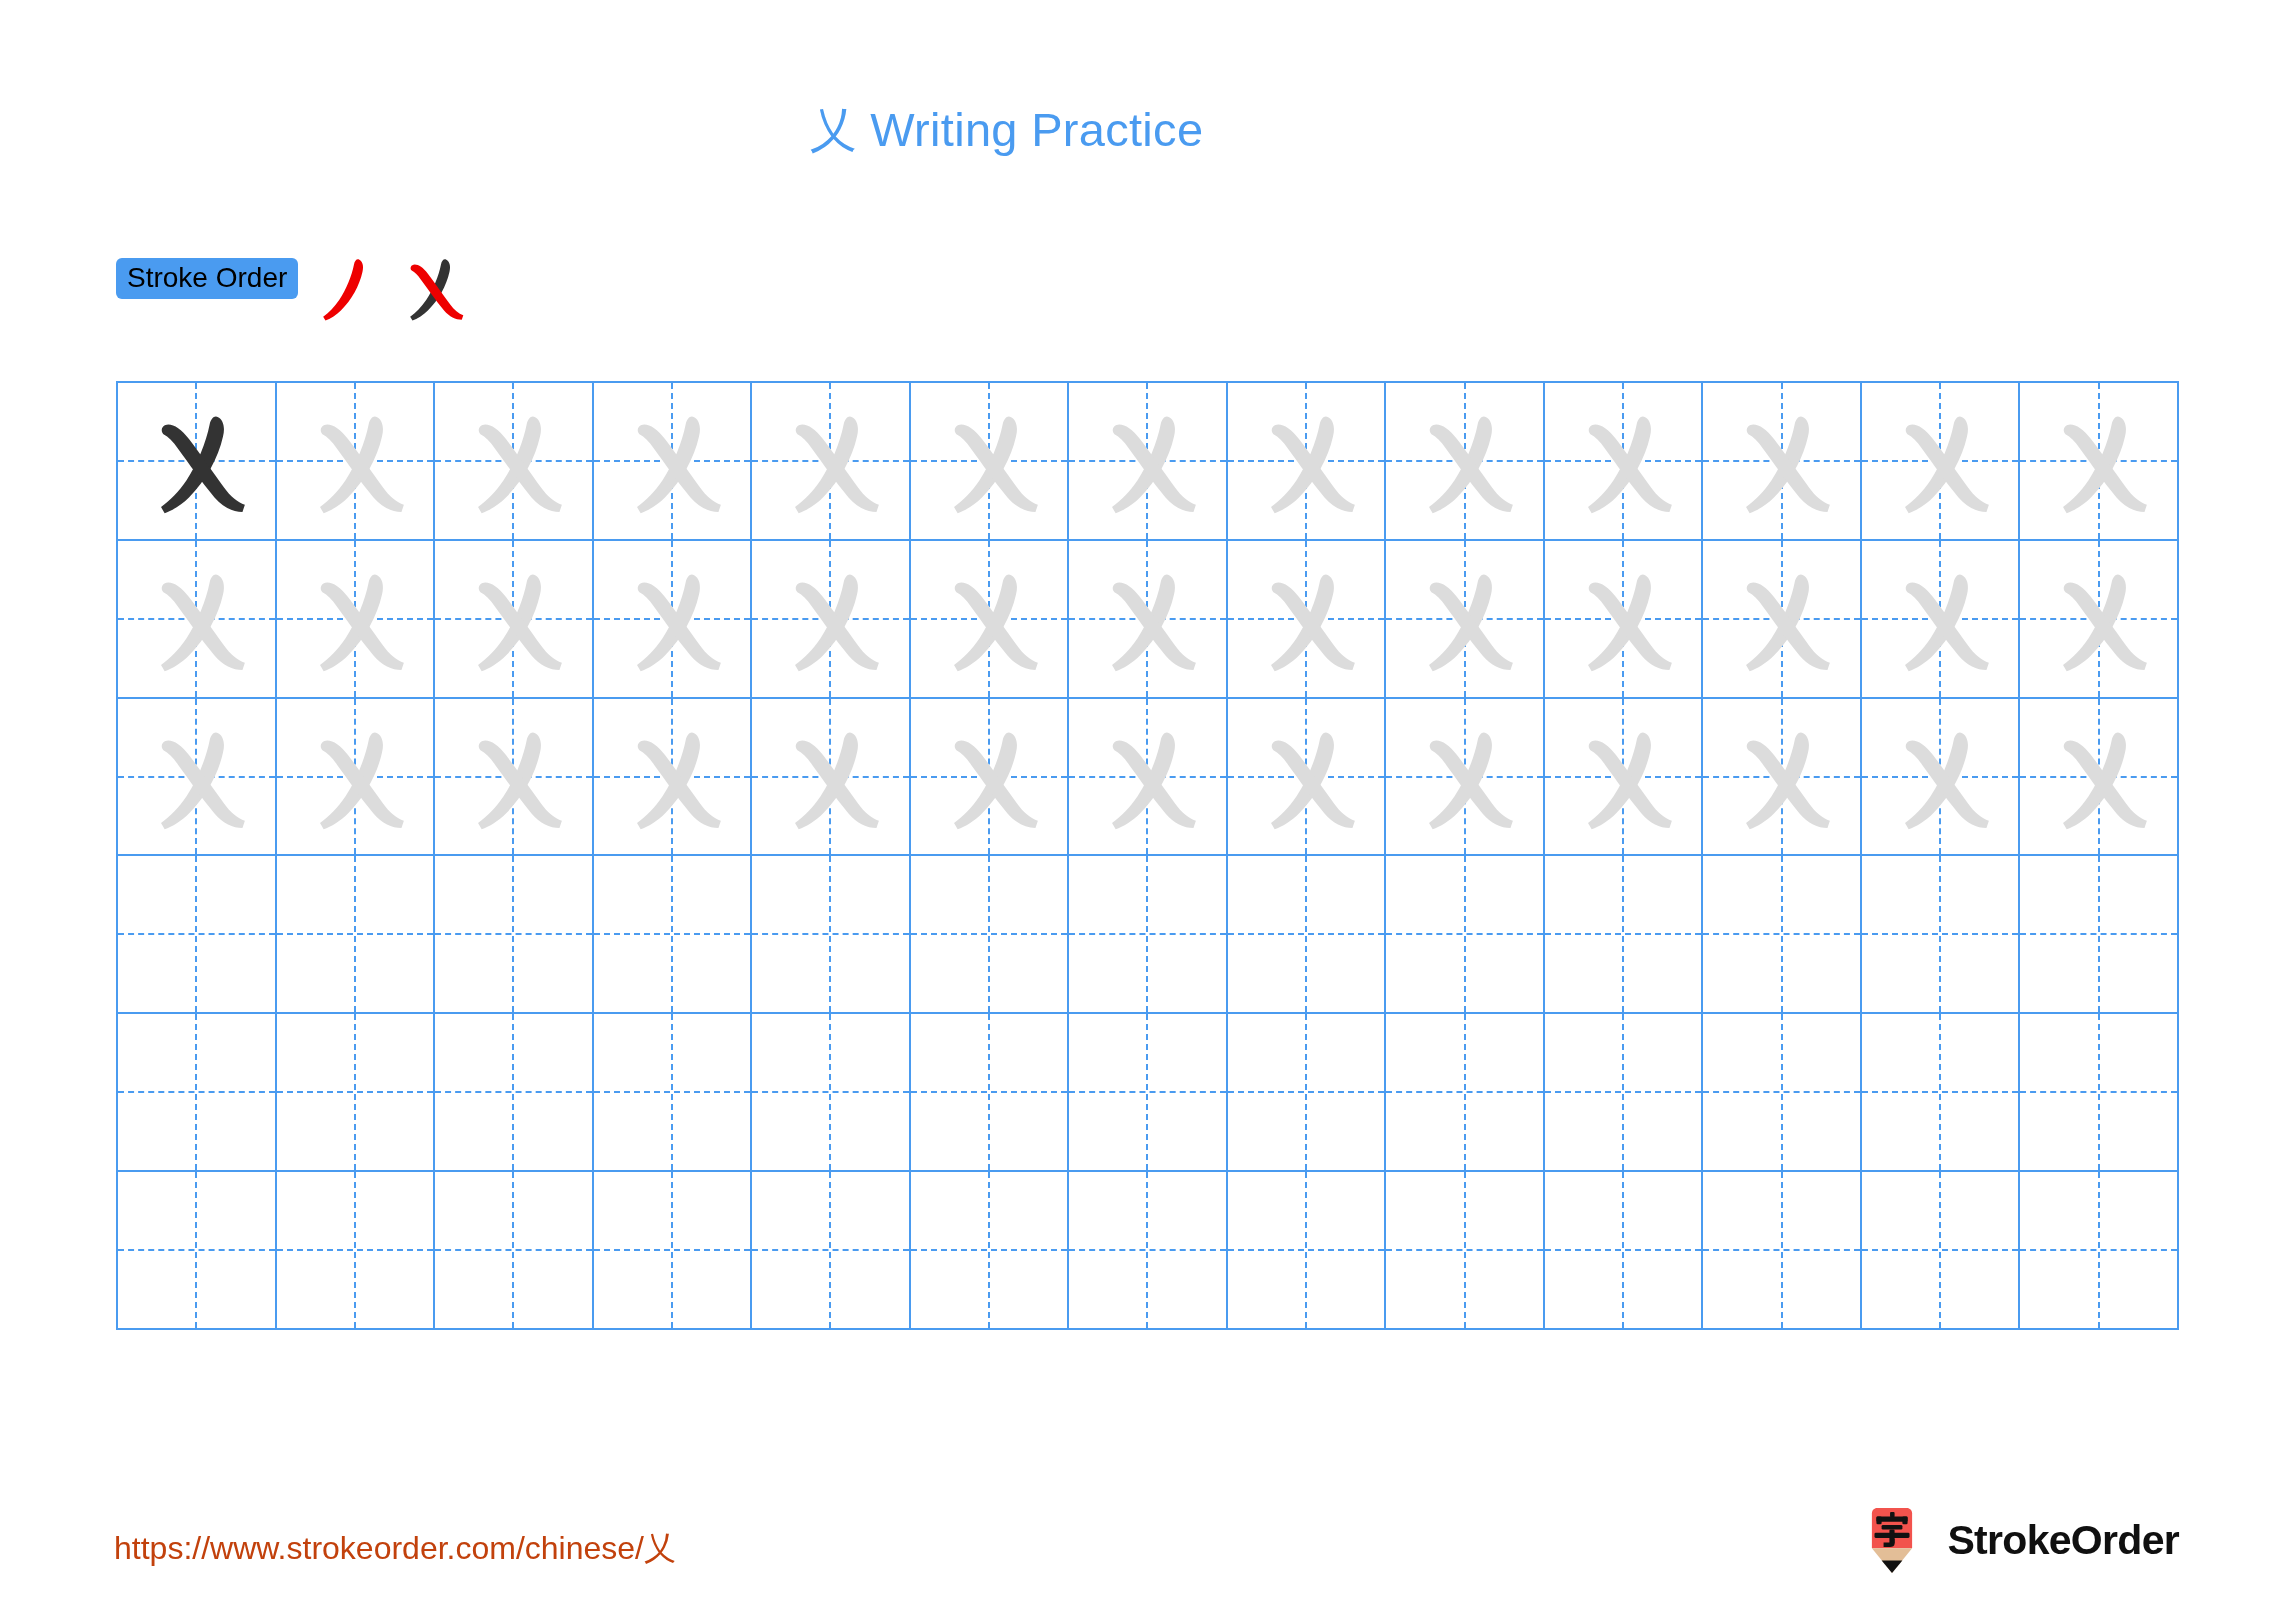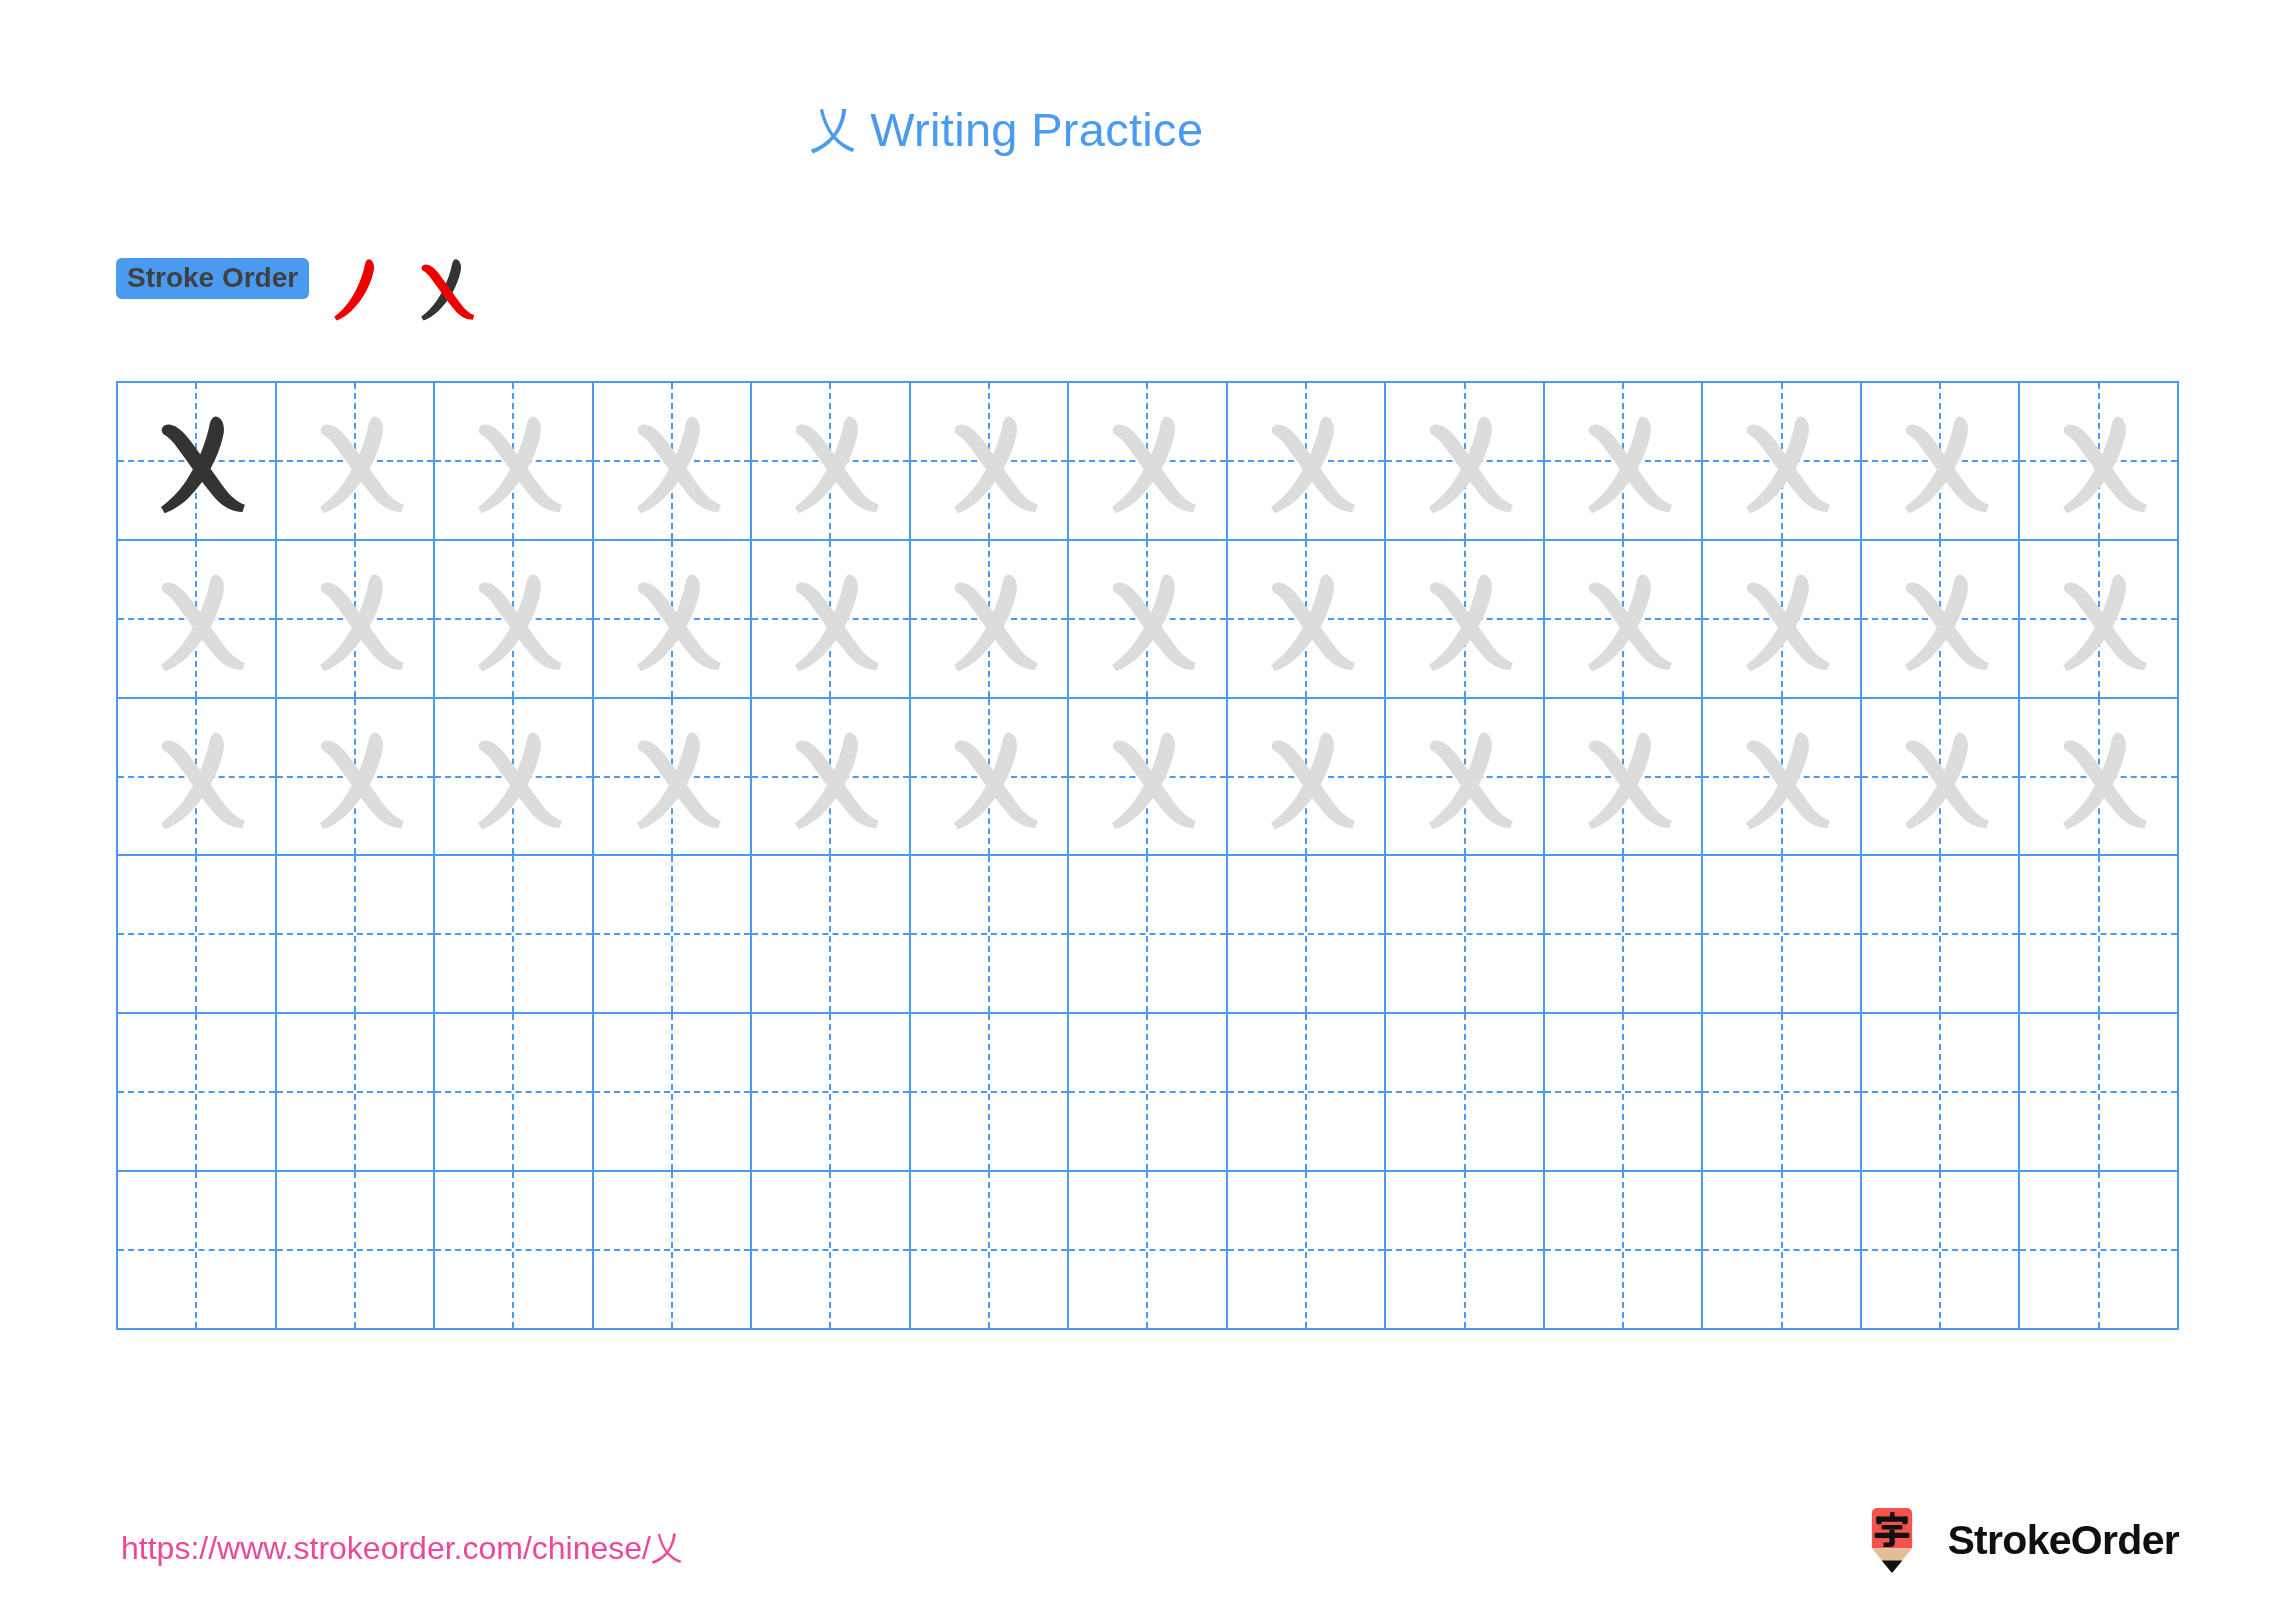--- a/index.html
+++ b/index.html
@@ -37,23 +37,23 @@
   #stroke-order-row {
     position: absolute;
     left: 116px;
     top: 258px;
     height: 72px;
     display: flex;
     align-items: flex-start;
   }
   #stroke-order-badge {
     background: #4A9BF0;
-    color: #404040;
+    color: #000000;
     font-size: 28px;
-    font-weight: 700;
+    font-weight: 400;
     border-radius: 5.9px;
     padding: 5.9px 11px 7.2px 11px;
     line-height: 1;
     white-space: nowrap;
   }
   .stroke-step {
     width: 77px;
     height: 77px;
     margin-left: 9.2px;
     margin-top: -9.2px;
@@ -114,24 +114,24 @@
   }
   .cell-glyph svg {
     display: block;
     width: 100%;
     height: 100%;
   }
 
   
   #footer-url {
     position: absolute;
-    left: 121px;
+    left: 114px;
     top: 1532px;
     font-size: 32px;
-    color: #ec4899;
+    color: #c2410c;
     line-height: 1;
     white-space: nowrap;
     text-decoration: none;
   }
   #footer-url .url-char { font-family: "DejaVu Sans", sans-serif; }
 
   #brand-logo {
     position: absolute;
     right: 116px;
     top: 1508px;

